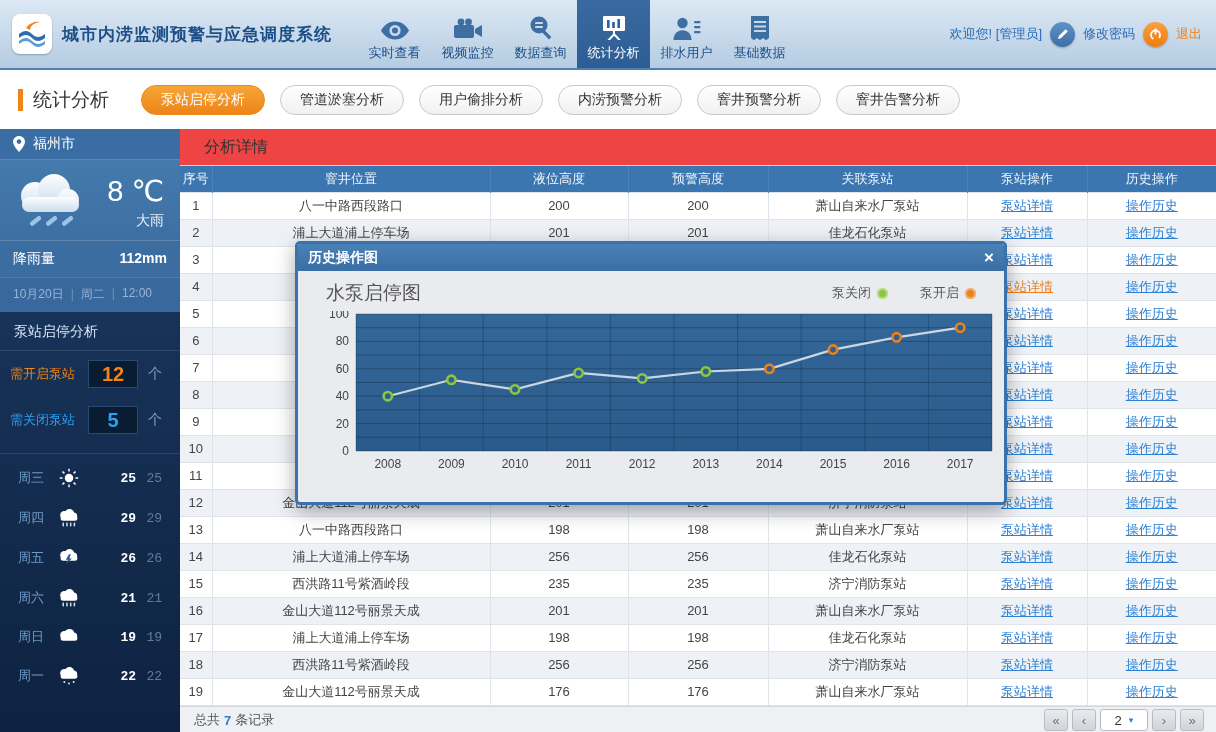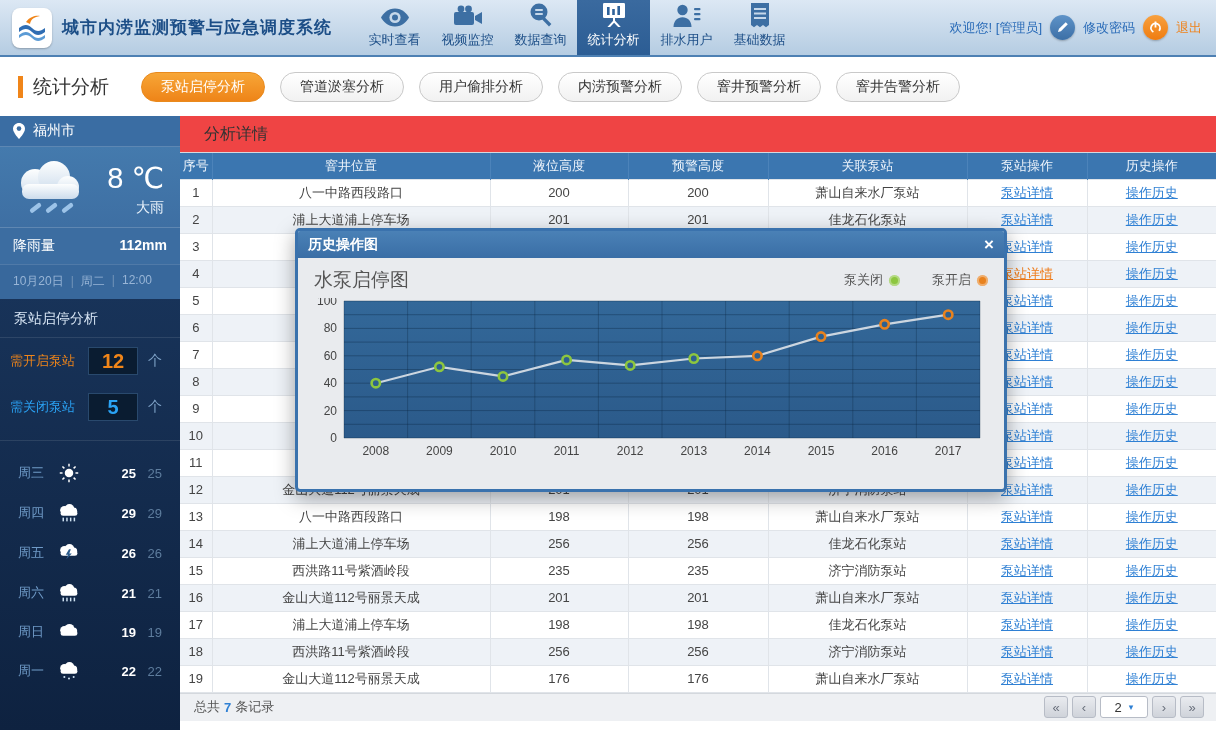--- a/index.html
+++ b/index.html
@@ -1,20 +1,20 @@
 <!DOCTYPE html>
 <html><head>
 <meta charset="utf-8">
 <style>
   * { margin:0; padding:0; box-sizing:border-box; }
   html,body { width:1216px; height:732px; overflow:hidden; }
   body { font-family:"Liberation Sans","DejaVu Sans",sans-serif; background:#fff; position:relative; }
 
   
-  .header { height:57px; display:flex; align-items:stretch;
+  .header { height:70px; display:flex; align-items:stretch;
     background:linear-gradient(#dce8f4,#b5cce2); border-bottom:2px solid #4d80b3; }
   .logo-box { width:40px; height:40px; margin:8px 10px 8px 12px; background:#fff;
     border-radius:8px; display:flex; align-items:center; justify-content:center; align-self:center;
     box-shadow:0 1px 2px rgba(0,0,0,.25); }
   .app-title { align-self:center; font-size:17px; font-weight:bold; color:#1c4e87; letter-spacing:1px; }
   .nav { display:flex; margin-left:26px; }
   .nav-item { width:73px; display:flex; flex-direction:column; align-items:center;
     justify-content:flex-end; padding-bottom:6px; gap:3px; cursor:pointer;
     color:#1c4e87; font-size:13px; --hole:#c6d8ea; }
   .nav-item .nv-icon { height:27px; display:flex; align-items:flex-end; color:#3d6fa3; }
@@ -61,21 +61,21 @@
   .sb-analysis-title { padding:11px 14px 9px; font-size:14px; color:#d9e7f6;
     border-bottom:1px solid rgba(255,255,255,.10); }
   .stat-row { display:flex; align-items:center; padding:9px 10px 9px 10px; font-size:13px; }
   .stat-label { width:72px; }
   .stat-label.open, .stat-value.open { color:#f08519; }
   .stat-label.close, .stat-value.close { color:#2aa3f5; }
   .stat-box { width:50px; height:28px; background:#0a1c31; border:1px solid #29496d;
     display:flex; align-items:center; justify-content:center; margin:0 10px 0 6px; }
   .stat-value { font-size:20px; font-weight:bold; }
   .stat-unit { color:#7fa3c8; font-size:14px; }
-  .forecast { margin-top:10px; border-top:1px solid rgba(255,255,255,.10); padding-top:12px; }
+  .forecast { margin-top:10px; border-top:1px solid rgba(255,255,255,.10); padding-top:4px;font-family:Liberation Mono, monospace; }
   .f-row { display:flex; align-items:center; padding:9px 18px; font-size:13px; }
   .f-day { width:36px; color:#6f9ac7; }
   .f-icon { width:30px; display:flex; justify-content:center; }
   .f-high { margin-left:auto; color:#fff; font-weight:bold; }
   .f-low { width:26px; text-align:right; color:#5e7d9e; }
 
   
   .content { flex:1; display:flex; flex-direction:column; background:#fff; position:relative; }
   .panel-title-bar { height:37px; background:#ef4444; border-bottom:1px solid #d8d8de;
     display:flex; align-items:center; padding-left:24px; font-size:16px; color:#333; flex:none; }
@@ -101,21 +101,21 @@
     display:flex; align-items:center; justify-content:center; gap:7px; font-size:13px; color:#333; cursor:pointer; }
   .pg-caret { color:#2f80d4; font-size:9px; }
 
   
   .modal { position:absolute; left:115px; top:112px; width:712px; height:264px;
     background:#e9ebee; border:3px solid #3a72ad; border-radius:5px;
     box-shadow:0 6px 20px rgba(0,0,0,.35); z-index:10; overflow:hidden; }
   .modal-header { height:27px; background:linear-gradient(#4a81b6,#3a6ea6); color:#fff;
     display:flex; align-items:center; padding:0 10px; font-size:14px; font-weight:bold; }
   .modal-close { margin-left:auto; font-size:17px; line-height:1; cursor:pointer; font-weight:bold; }
-  .modal-body { padding:4px 12px 0; }
+  .modal-body { padding:4px 24px 0; }
   .chart-head { display:flex; align-items:center; height:36px; padding:0 4px; }
   .chart-title { font-size:19px; color:#555; }
   .legend { margin-left:auto; display:flex; gap:32px; align-items:center; font-size:13px; color:#555; }
   .legend-item { display:flex; align-items:center; }
   .legend-dot { width:11px; height:11px; border-radius:50%; margin-left:6px; display:inline-block;
     box-shadow:inset 0 0 0 2px rgba(255,255,255,.35); }
 </style>
 </head>
 <body>
 

